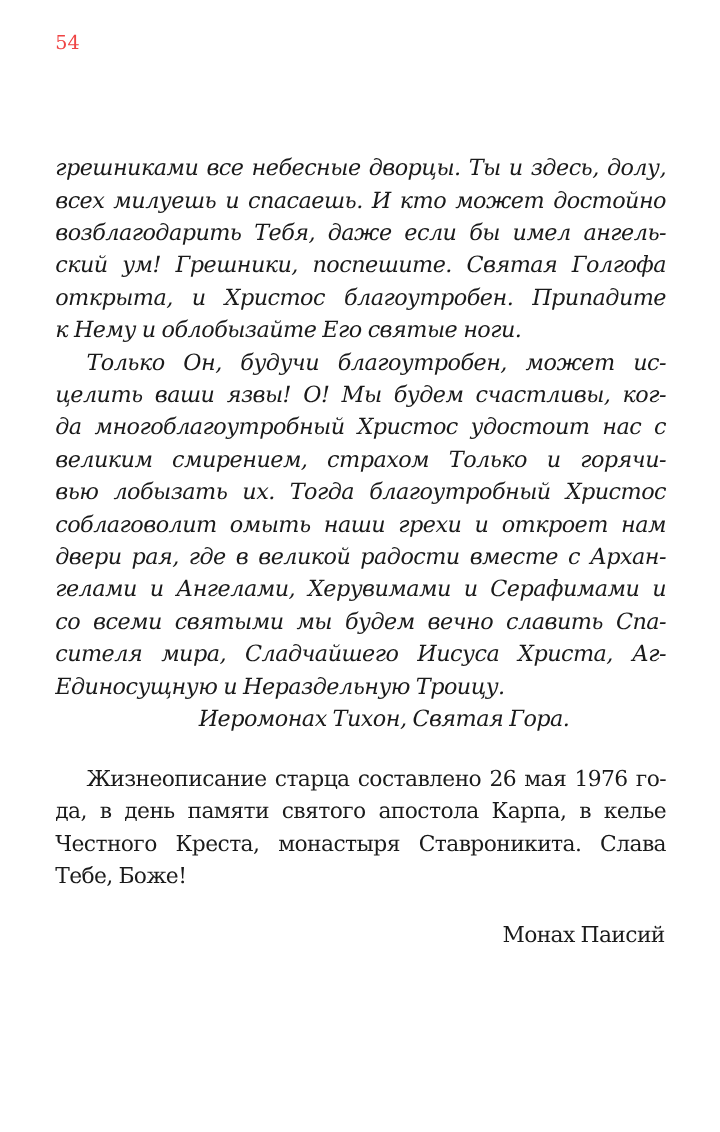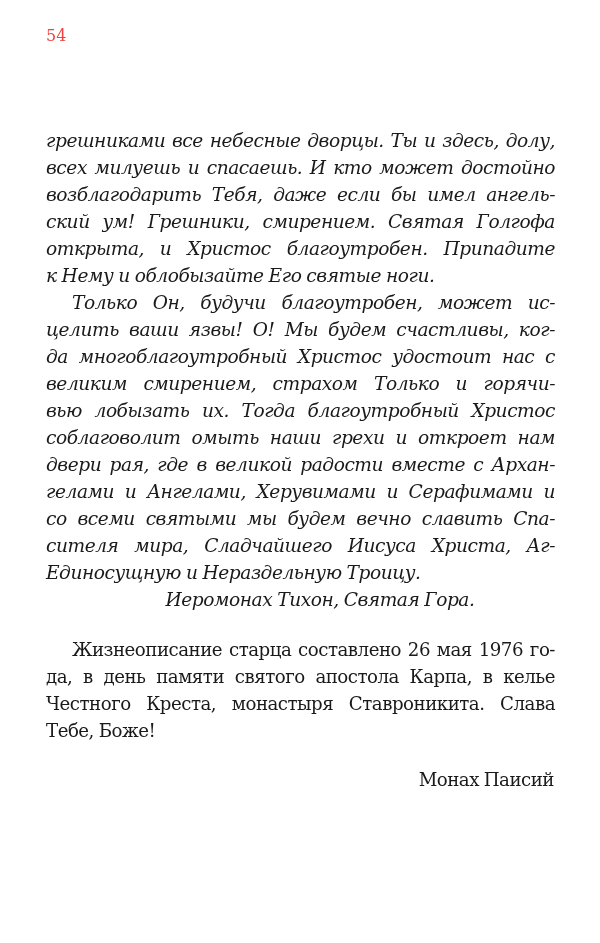--- a/index.html
+++ b/index.html
@@ -39,21 +39,21 @@
 
 <div>
 
   <div class="page-number">54</div>
 
   <div class="block italic" id="italic-block">
     <div>
       <span class="line">грешниками все небесные дворцы. Ты и здесь, долу,</span>
       <span class="line">всех милуешь и спасаешь. И кто может достойно</span>
       <span class="line">возблагодарить Тебя, даже если бы имел ангель-</span>
-      <span class="line">ский ум! Грешники, смирением. Святая Голгофа</span>
+      <span class="line">ский ум! Грешники, поспешите. Святая Голгофа</span>
       <span class="line">открыта, и Христос благоутробен. Припадите</span>
       <span class="line last">к Нему и облобызайте Его святые ноги.</span>
     </div>
     <div>
       <span class="line indent">Только Он, будучи благоутробен, может ис-</span>
       <span class="line">целить ваши язвы! О! Мы будем счастливы, ког-</span>
       <span class="line">да многоблагоутробный Христос удостоит нас с</span>
       <span class="line">великим смирением, страхом Только и горячи-</span>
       <span class="line">вью лобызать их. Тогда благоутробный Христос</span>
       <span class="line">соблаговолит омыть наши грехи и откроет нам</span>

